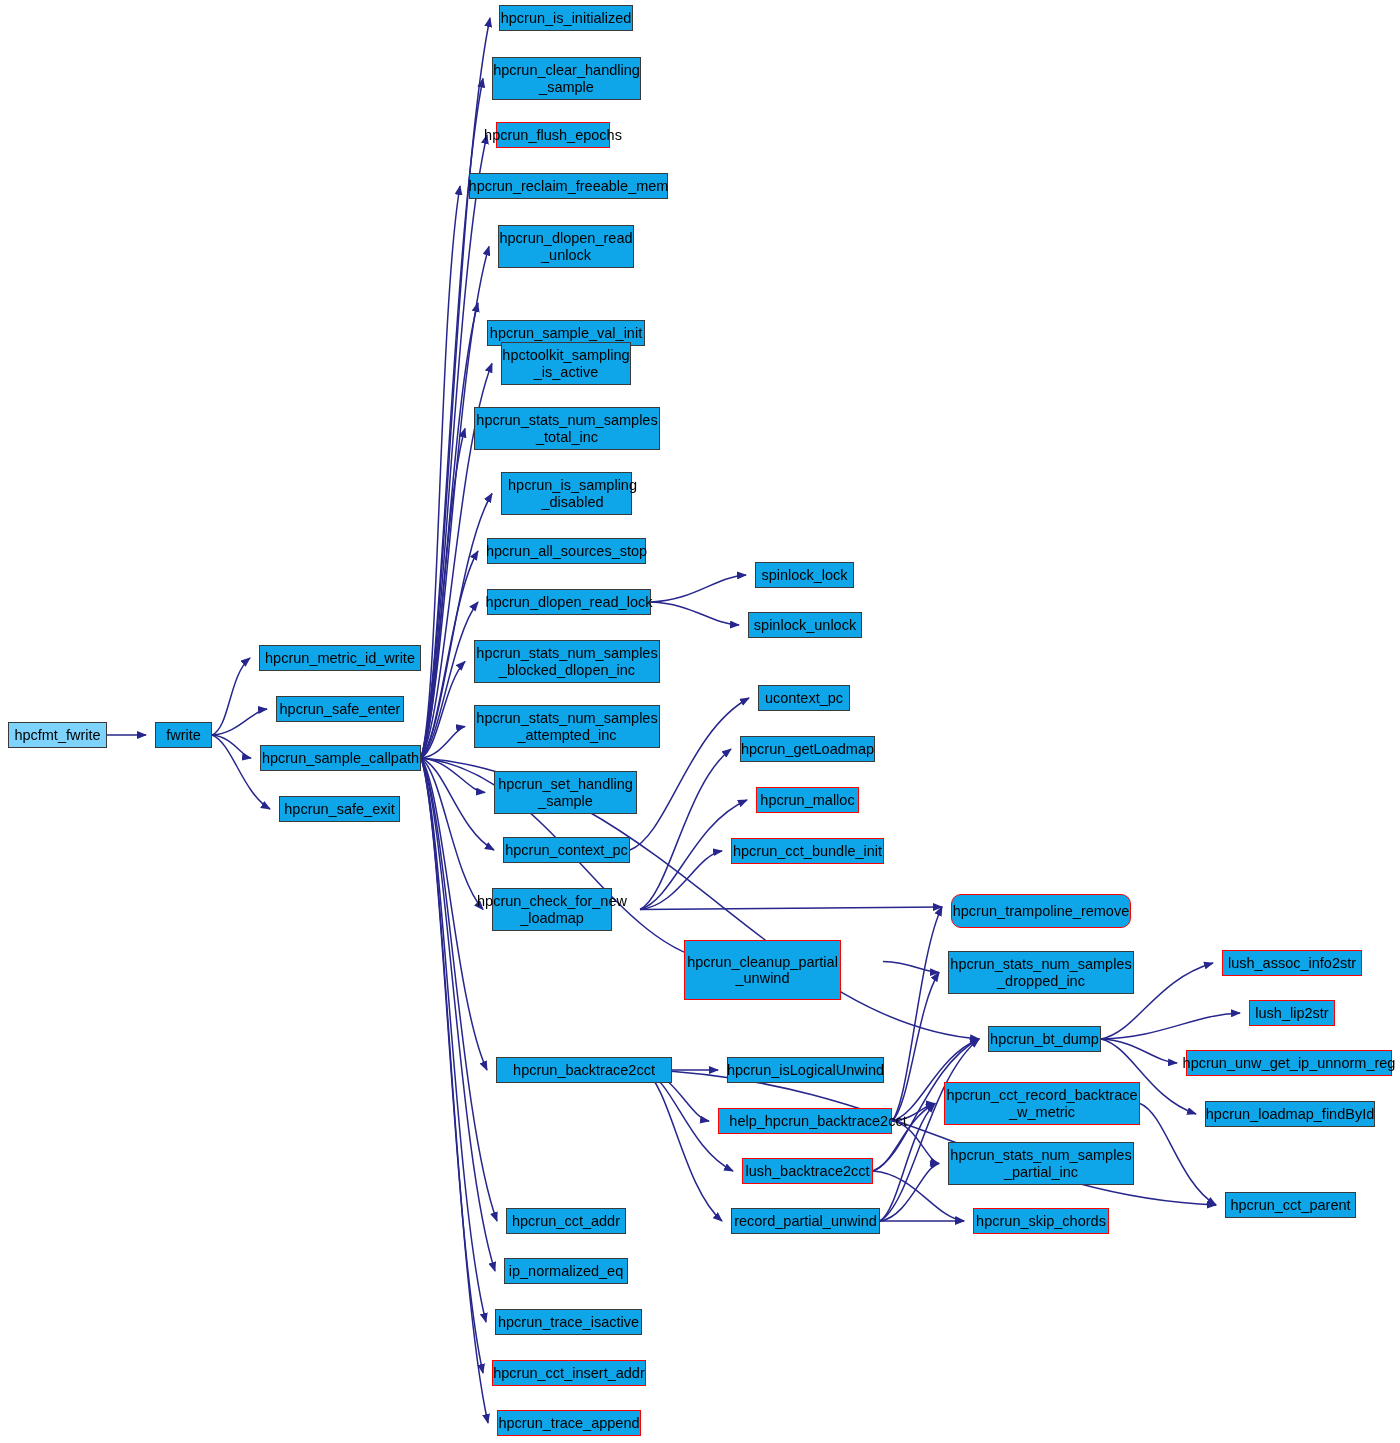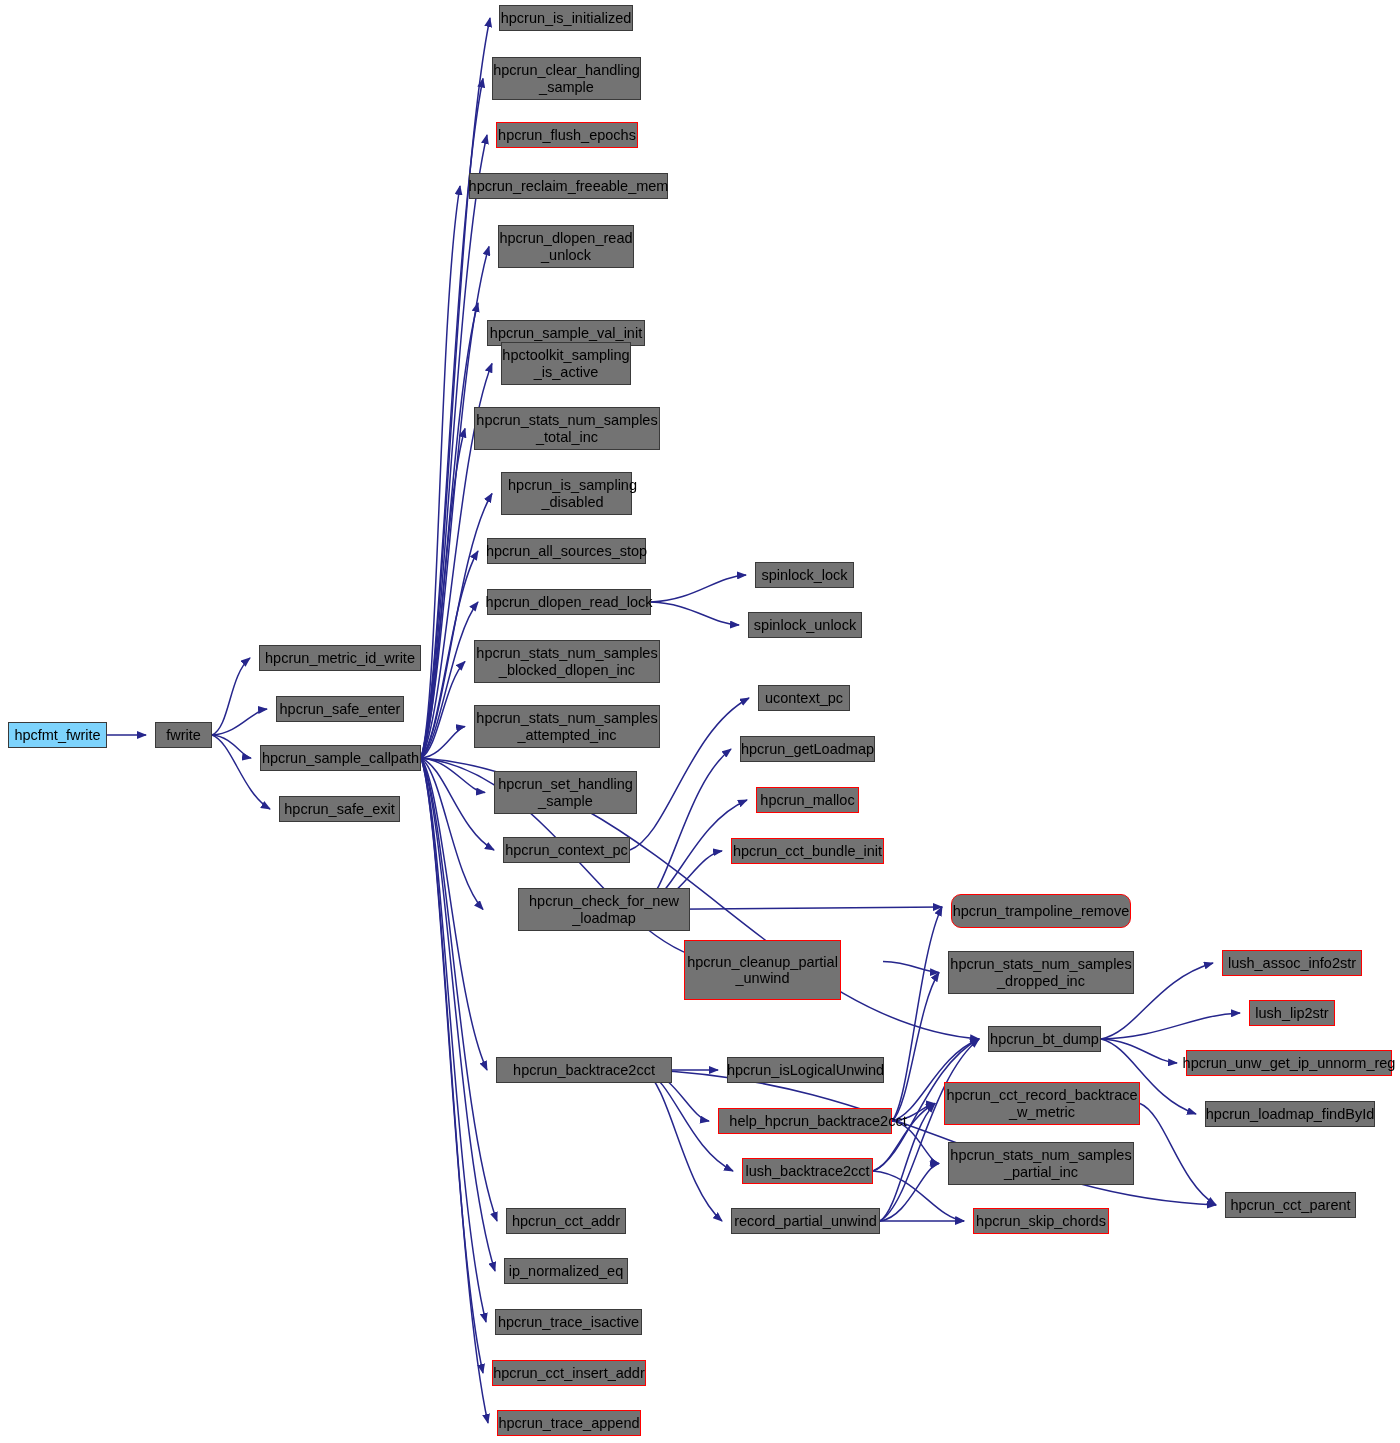--- a/index.html
+++ b/index.html
@@ -7,21 +7,21 @@
   #canvas{position:relative;width:1400px;height:1443px;background:#fff;overflow:hidden;}
   #edges{position:absolute;left:0;top:0;width:1400px;height:1443px;}
   .node{
     position:absolute;
     box-sizing:border-box;
     display:flex;align-items:center;justify-content:center;
     text-align:center;
     font-size:14.5px;
     line-height:16.5px;
     color:#000;
-    background:#737373;
+    background:#0ea5e9;
     border:1px solid #3a3a3a;
     white-space:pre;
     letter-spacing:0px;
     z-index:5;
   }
   .node.red{border:1px solid #ff0000;}
   .node.root{background:#7dd3fc;border:1px solid #3a3a3a;}
 </style>
 </head>
 <body>
@@ -98,41 +98,41 @@
   <div id="node-layer">
       <div class="node root" style="left: 8px; top: 722px; width: 99px; height: 26px;">hpcfmt_fwrite</div>
       <div class="node" style="left: 155px; top: 722px; width: 57px; height: 26px;">fwrite</div>
       <div class="node" style="left: 259px; top: 645px; width: 162px; height: 26px;">hpcrun_metric_id_write</div>
       <div class="node" style="left: 276px; top: 696px; width: 128px; height: 26px;">hpcrun_safe_enter</div>
       <div class="node" style="left: 260px; top: 745px; width: 161px; height: 26px;">hpcrun_sample_callpath</div>
       <div class="node" style="left: 279px; top: 796px; width: 121px; height: 26px;">hpcrun_safe_exit</div>
       <div class="node" style="left: 499px; top: 5px; width: 134px; height: 26px;">hpcrun_is_initialized</div>
       <div class="node" style="left: 492px; top: 57px; width: 149px; height: 43px;">hpcrun_clear_handling
 _sample</div>
-      <div class="node red" style="left: 496px; top: 122px; width: 142px; height: 26px;">hpcrun_flush_epochs</div>
+      <div class="node red" style="left: 496px; top: 122px; width: 114px; height: 26px;">hpcrun_flush_epochs</div>
       <div class="node" style="left: 469px; top: 173px; width: 199px; height: 26px;">hpcrun_reclaim_freeable_mem</div>
       <div class="node" style="left: 498px; top: 225px; width: 136px; height: 43px;">hpcrun_dlopen_read
 _unlock</div>
       <div class="node" style="left: 487px; top: 290px; width: 158px; height: 26px; margin-top: 30px;">hpcrun_sample_val_init</div>
       <div class="node" style="left: 501px; top: 342px; width: 130px; height: 43px;">hpctoolkit_sampling
 _is_active</div>
       <div class="node" style="left: 474px; top: 407px; width: 186px; height: 43px;">hpcrun_stats_num_samples
 _total_inc</div>
       <div class="node" style="left: 501px; top: 472px; width: 131px; height: 43px; padding-left: 12px;">hpcrun_is_sampling
 _disabled</div>
       <div class="node" style="left: 487px; top: 538px; width: 159px; height: 26px;">hpcrun_all_sources_stop</div>
       <div class="node" style="left: 487px; top: 589px; width: 164px; height: 26px;">hpcrun_dlopen_read_lock</div>
       <div class="node" style="left: 474px; top: 640px; width: 186px; height: 43px;">hpcrun_stats_num_samples
 _blocked_dlopen_inc</div>
       <div class="node" style="left: 474px; top: 705px; width: 186px; height: 43px;">hpcrun_stats_num_samples
 _attempted_inc</div>
       <div class="node" style="left: 494px; top: 771px; width: 143px; height: 43px;">hpcrun_set_handling
 _sample</div>
       <div class="node" style="left: 503px; top: 837px; width: 127px; height: 26px;">hpcrun_context_pc</div>
-      <div class="node" style="left: 492px; top: 888px; width: 172px; height: 43px; margin-left: 26px;">hpcrun_check_for_new
+      <div class="node" style="left: 492px; top: 888px; width: 120px; height: 43px;">hpcrun_check_for_new
 _loadmap</div>
       <div class="node" style="left: 755px; top: 562px; width: 99px; height: 26px;">spinlock_lock</div>
       <div class="node" style="left: 748px; top: 612px; width: 114px; height: 26px;">spinlock_unlock</div>
       <div class="node" style="left: 758px; top: 685px; width: 92px; height: 26px;">ucontext_pc</div>
       <div class="node" style="left: 740px; top: 736px; width: 135px; height: 26px;">hpcrun_getLoadmap</div>
       <div class="node red" style="left: 756px; top: 787px; width: 103px; height: 26px;">hpcrun_malloc</div>
       <div class="node red" style="left: 731px; top: 838px; width: 153px; height: 26px;">hpcrun_cct_bundle_init</div>
       <div class="node red" style="left: 951px; top: 894px; width: 180px; height: 34px; border-radius: 10px;">hpcrun_trampoline_remove</div>
       <div class="node red" style="left: 684px; top: 940px; width: 157px; height: 60px;">hpcrun_cleanup_partial
 _unwind</div>

